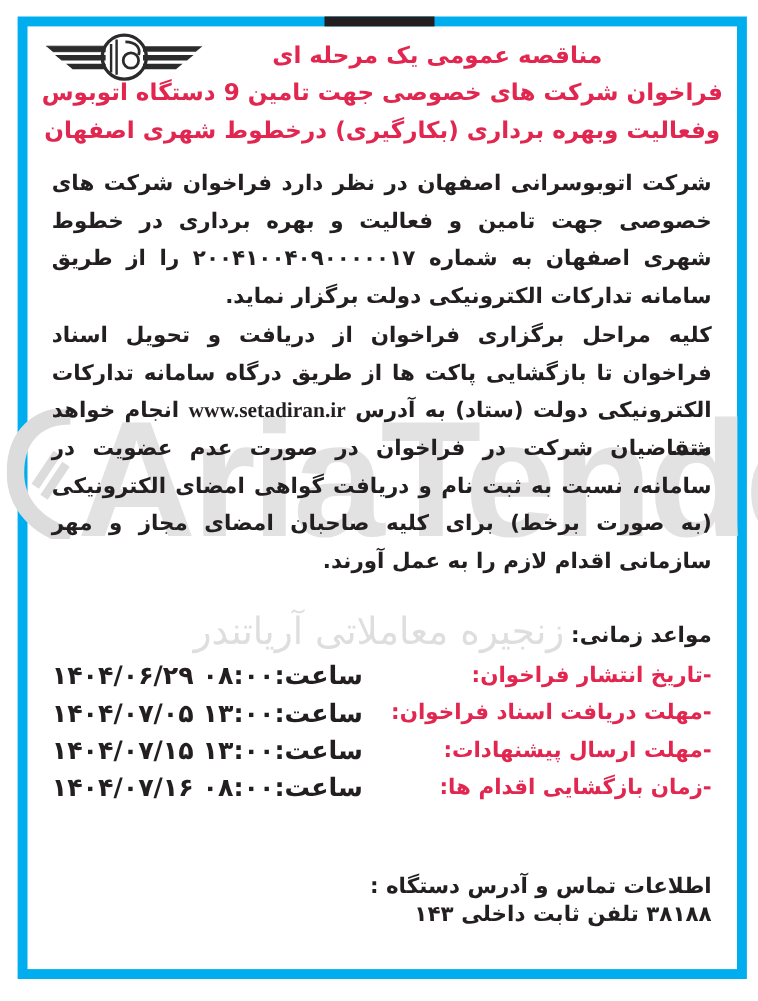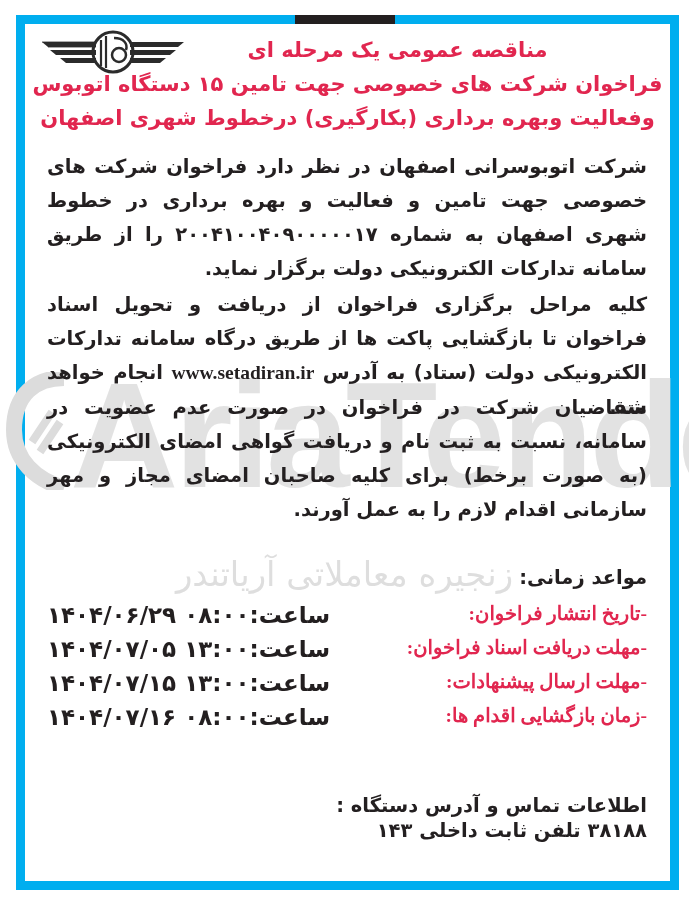--- a/index.html
+++ b/index.html
@@ -134,21 +134,20 @@
       height: 32px;
     }
     .schedule-row .label {
       position: absolute;
       right: 0;
       top: 0;
       color: #e1264f;
       font-weight: bold;
       font-size: 19.5px;
       white-space: nowrap;
-      font-family: Liberation Serif, serif;
     }
     .schedule-row .value {
       position: absolute;
       left: 0;
       top: 0;
       width: 300px;
       text-align: left;
       direction: ltr;
       color: #231f20;
       font-weight: bold;
@@ -200,21 +199,21 @@
     <g fill="none" stroke="#2b2b2b">
       <path d="M4 14 L58 14 M10 19 L58 19" stroke-width="0.8"></path>
       <circle cx="75" cy="24" r="20" stroke-width="3"></circle>
       <path d="M63 12 L63 38 M68 8 L68 40" stroke-width="2.2"></path>
       <circle cx="81" cy="27" r="7" stroke-width="2.5"></circle>
       <path d="M76 10 C86 10 90 16 88 22" stroke-width="2.5"></path>
     </g>
   </svg>
 
   <div class="heading h1">مناقصه عمومی یک مرحله ای</div>
-  <div class="heading h2">فراخوان شرکت های خصوصی جهت تامین ۱۵ دستگاه اتوبوس</div>
+  <div class="heading h2">فراخوان شرکت های خصوصی جهت تامین 9 دستگاه اتوبوس</div>
   <div class="heading h3">وفعالیت وبهره برداری (بکارگیری) درخطوط شهری اصفهان</div>
 
   <div class="para p1">شرکت اتوبوسرانی اصفهان در نظر دارد فراخوان شرکت های خصوصی جهت تامین و فعالیت و بهره برداری در خطوط شهری اصفهان به شماره ۲۰۰۴۱۰۰۴۰۹۰۰۰۰۰۱۷ را از طریق سامانه تدارکات الکترونیکی دولت برگزار نماید.</div>
 
   <div class="para p2"><span>کلیه مراحل برگزاری فراخوان از دریافت و تحویل اسناد فراخوان تا بازگشایی پاکت ها از طریق درگاه سامانه تدارکات الکترونیکی دولت (ستاد) به آدرس </span><span class="url">www.setadiran.ir</span><span> انجام خواهد شد.</span></div>
 
   <div class="para p3">متقاضیان شرکت در فراخوان در صورت عدم عضویت در سامانه، نسبت به ثبت نام و دریافت گواهی امضای الکترونیکی (به صورت برخط) برای کلیه صاحبان امضای مجاز و مهر سازمانی اقدام لازم را به عمل آورند.</div>
 
   <div class="section-title st-1">مواعد زمانی:</div>
 

